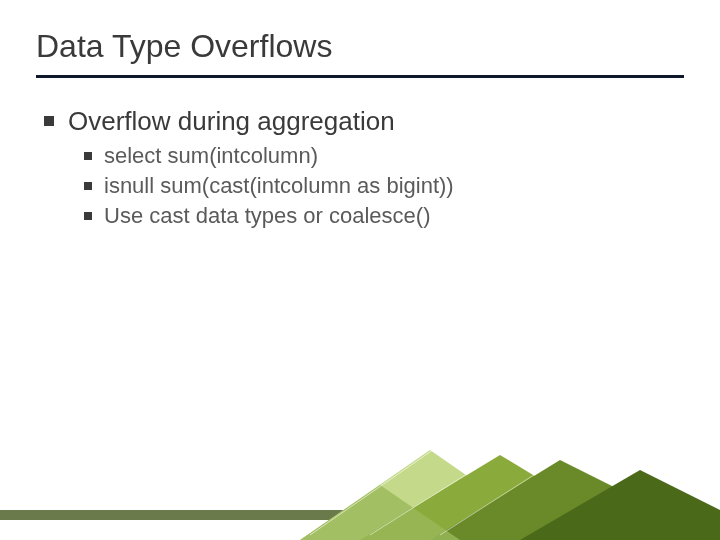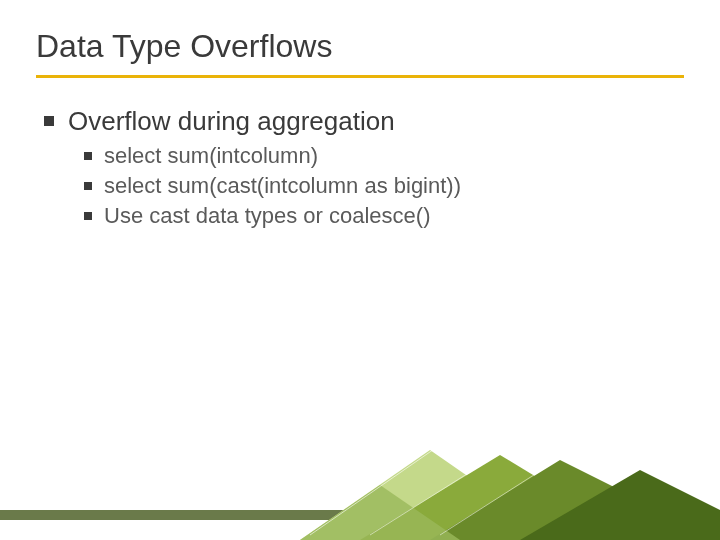--- a/index.html
+++ b/index.html
@@ -13,21 +13,21 @@
     width: 720px;
     height: 540px;
     position: relative;
     padding: 28px 36px 0 36px;
   }
   .title {
     font-size: 32px;
     color: #3a3a3a;
     font-weight: 400;
     padding-bottom: 10px;
-    border-bottom: 3px solid #eab308;
+    border-bottom: 3px solid #0f172a;
     margin-bottom: 28px;
   }
   .bullet-l1 {
     display: flex;
     align-items: flex-start;
     margin: 8px 0 6px 8px;
     text-align: right;
   }
   .bullet-l1 .sq {
     width: 10px;
@@ -77,21 +77,21 @@
   <div class="bullet-l1">
     <span class="sq"></span>
     <span class="txt">Overflow during aggregation</span>
   </div>
   <div class="bullet-l2">
     <span class="sq"></span>
     <span class="txt">select sum(intcolumn)</span>
   </div>
   <div class="bullet-l2">
     <span class="sq"></span>
-    <span class="txt">select sum(cast(intcolumn as bigint))</span>
+    <span class="txt">isnull sum(cast(intcolumn as bigint))</span>
   </div>
 
   <div class="bullet-l2">
     <span class="sq"></span>
     <span class="txt">Use cast data types or coalesce()</span>
   </div>
 
   <svg class="footer-graphic" viewBox="0 0 720 90" preserveAspectRatio="none">
     <rect x="0" y="60" width="720" height="10" fill="#6a7a4a"></rect>
     <polygon points="300,90 430,0 560,90" fill="#c4d98a"></polygon>

